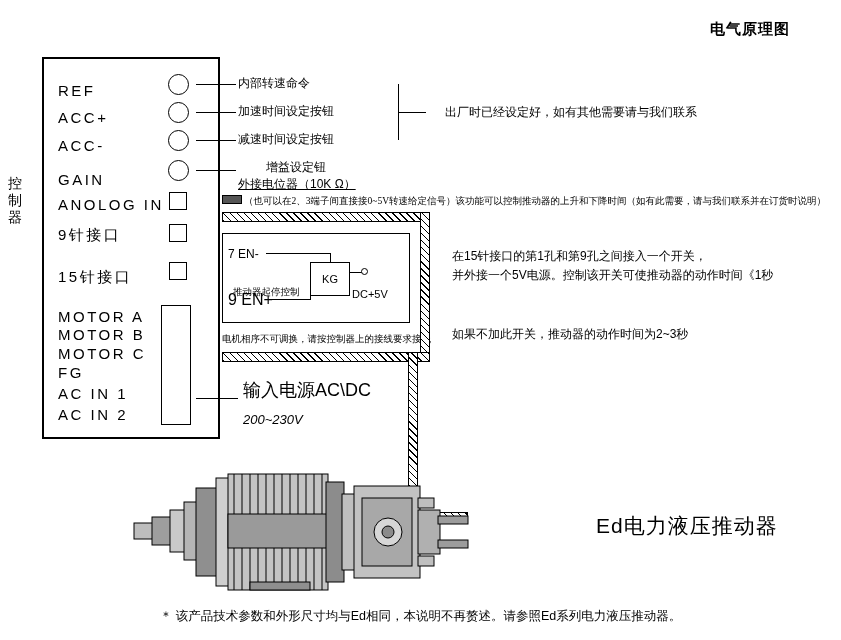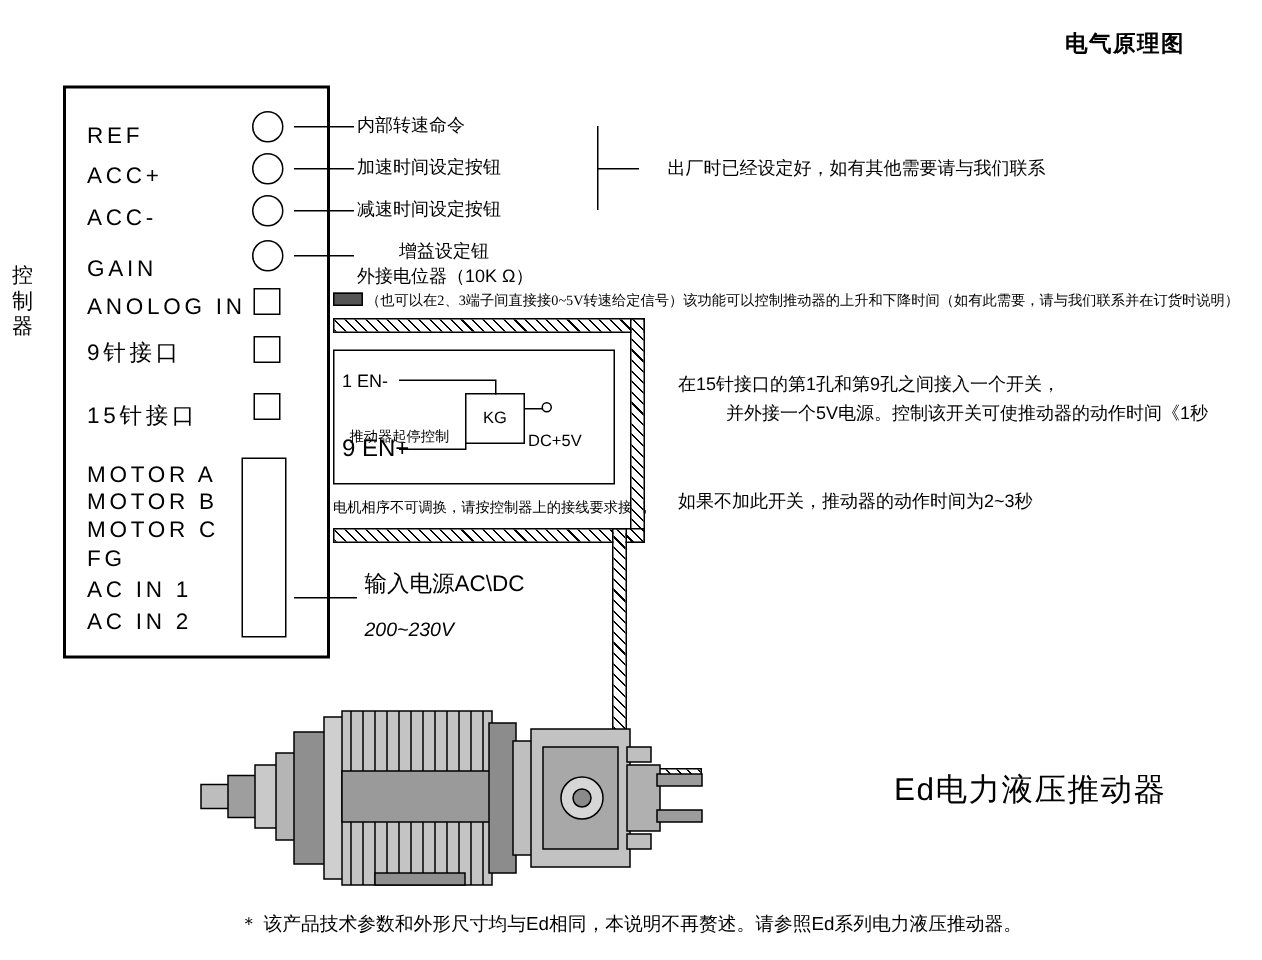--- a/index.html
+++ b/index.html
@@ -173,52 +173,52 @@
 
 <div class="abs hline" style="left:196px; top:84px;  width:40px;"></div>
 <div class="abs hline" style="left:196px; top:112px; width:40px;"></div>
 <div class="abs hline" style="left:196px; top:140px; width:40px;"></div>
 <div class="abs hline" style="left:196px; top:170px; width:40px;"></div>
 
 <div class="abs note" style="left:238px; top:75px;">内部转速命令</div>
 <div class="abs note" style="left:238px; top:103px;">加速时间设定按钮</div>
 <div class="abs note" style="left:238px; top:131px;">减速时间设定按钮</div>
 <div class="abs note" style="left:238px; top:159px;margin-left:28px;">增益设定钮</div>
-<div class="abs note" style="left:238px; top:176px;">外接电位器（10K Ω）</div>
+<div class="abs note" style="left:238px; top:176px;text-decoration:underline;">外接电位器（10K Ω）</div>
 
 <div class="abs vline" style="left:398px; top:84px; height:56px;"></div>
 <div class="abs hline" style="left:398px; top:112px; width:28px;"></div>
 <div class="abs note" style="left:405px; top:104px;margin-left:40px;">出厂时已经设定好，如有其他需要请与我们联系</div>
 
 <div class="abs" style="left:222px; top:195px; width:18px; height:7px; background:#555; border:1px solid #000;"></div>
 <div class="abs note note-xs" style="left:244px; top:193px;">（也可以在2、3端子间直接接0~5V转速给定信号）该功能可以控制推动器的上升和下降时间（如有此需要，请与我们联系并在订货时说明）</div>
 
 <div class="abs en-box"></div>
-<div class="abs note" style="left:228px; top:246px; font-size:12px;">1 EN-</div>
+<div class="abs note" style="left:228px; top:246px; font-size:12px;">7 EN-</div>
 <div class="abs note" style="left:228px; top:292px; font-size:16px;">9 EN+</div>
 <div class="abs note note-xs" style="left:233px; top:284px;">推动器起停控制</div>
 
 <div class="abs hline" style="left:266px; top:253px; width:64px;"></div>
 <div class="abs vline" style="left:330px; top:253px; height:10px;"></div>
 <div class="abs hline" style="left:266px; top:299px; width:44px;"></div>
 <div class="abs vline" style="left:310px; top:296px; height:4px;"></div>
 
 <div class="abs kg-box">KG</div>
 <div class="abs hline" style="left:350px; top:272px; width:12px;"></div>
 <div class="abs dot" style="left:361px; top:268px;"></div>
 <div class="abs note" style="left:352px; top:286px; font-size:11px;">DC+5V</div>
 
 <div class="abs note note-xs" style="left:222px; top:331px;">电机相序不可调换，请按控制器上的接线要求接线</div>
 
 <div class="abs note" style="left:452px; top:248px;">在15针接口的第1孔和第9孔之间接入一个开关，</div>
-<div class="abs note" style="left:452px; top:267px;margin-left:32px;">并外接一个5V电源。控制该开关可使推动器的动作时间《1秒</div>
+<div class="abs note" style="left:452px; top:267px;">并外接一个5V电源。控制该开关可使推动器的动作时间《1秒</div>
 <div class="abs note" style="left:452px; top:326px;">如果不加此开关，推动器的动作时间为2~3秒</div>
 
 <div class="abs hline" style="left:196px; top:398px; width:42px;"></div>
-<div class="abs note" style="left:243px; top:382px; font-size:15px;">输入电源AC\DC</div>
+<div class="abs note" style="left:243px; top:382px; font-size:18px;">输入电源AC\DC</div>
 <div class="abs note" style="left:243px; top:412px; font-size:13px;font-style:italic;">200~230V</div>
 
 <div class="abs hatch" style="left:222px; top:212px; width:208px; height:10px;"></div>
 <div class="abs hatch" style="left:420px; top:212px; width:10px; height:150px;"></div>
 <div class="abs hatch" style="left:222px; top:352px; width:208px; height:10px;"></div>
 <div class="abs hatch" style="left:408px; top:352px; width:10px; height:170px;"></div>
 <div class="abs hatch" style="left:408px; top:512px; width:60px; height:10px;"></div>
 
 <div class="abs big-label">Ed电力液压推动器</div>
 

